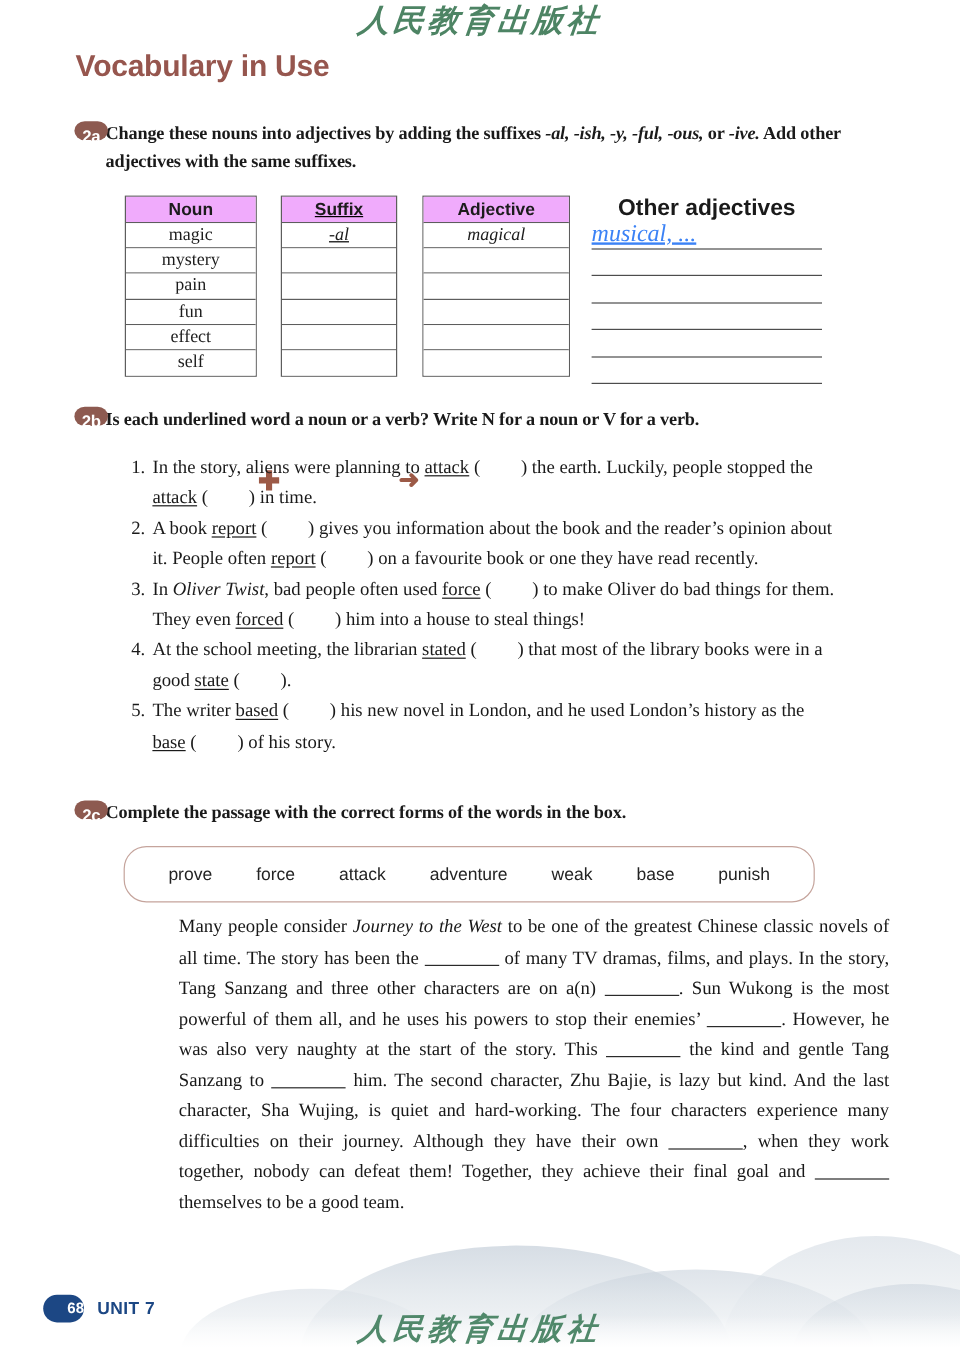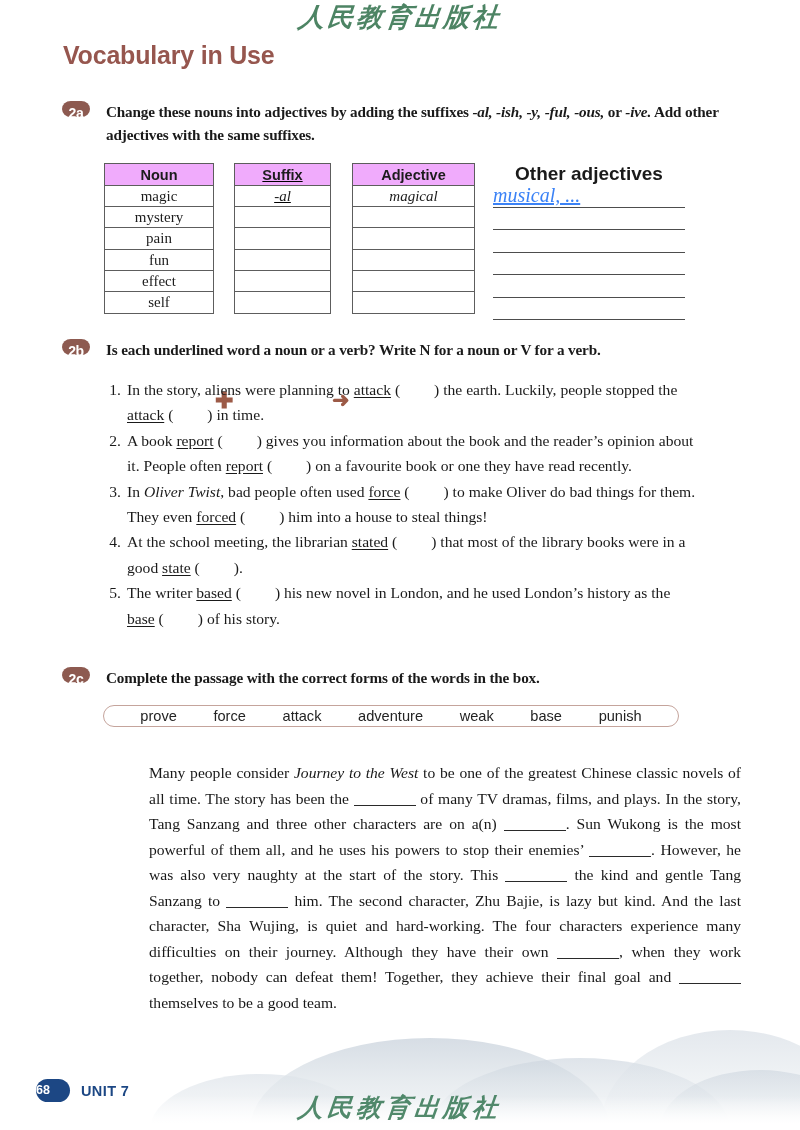--- a/index.html
+++ b/index.html
@@ -73,21 +73,21 @@
     color: #ffffff;
     font-family: "Liberation Sans", sans-serif;
     font-size: 14px;
     font-weight: 700;
     text-align: center;
     line-height: 24px;
     letter-spacing: -0.4px;
   }
 
   .prompt {
-    margin-left: 44px;
+    margin-left: 26px;
     font-family: "Liberation Serif", serif;
     font-weight: 700;
     font-size: 15.2px;
     line-height: 23px;
     color: #1a1a1a;
     letter-spacing: -0.15px;
   }
   .prompt i { font-style: italic; }
 
   
@@ -192,21 +192,21 @@
   .qlist u { text-decoration: underline; text-underline-offset: 2px; }
   .qlist i { font-style: italic; margin-top: 48px; }
   .gap { display: inline-block; width: 34px; }
 
   
   .wordbox {
     position: absolute;
     left: 103px;
     top: 705px;
     width: 576px;
-    height: 22px;
+    height: 47px;
     border: 1.3px solid #c5a49c;
     border-radius: 19px;
     box-sizing: border-box;
     display: flex;
     align-items: center;
     justify-content: space-around;
     padding: 1px 18px;
     font-family: "Liberation Sans", sans-serif;
     font-size: 14.6px;
     color: #232323;
@@ -271,21 +271,21 @@
   }
   .page-num {
     width: 34px;
     height: 23px;
     border-radius: 12px;
     background: #1c4784;
     color: #ffffff;
     font-family: "Liberation Sans", sans-serif;
     font-size: 12.5px;
     font-weight: 700;
-    text-align: left;
+    text-align: right;
     line-height: 23px;
   }
   .unit-label {
     font-family: "Liberation Sans", sans-serif;
     font-size: 14.5px;
     font-weight: 700;
     color: #1c4784;
     letter-spacing: .4px;
   }
 

